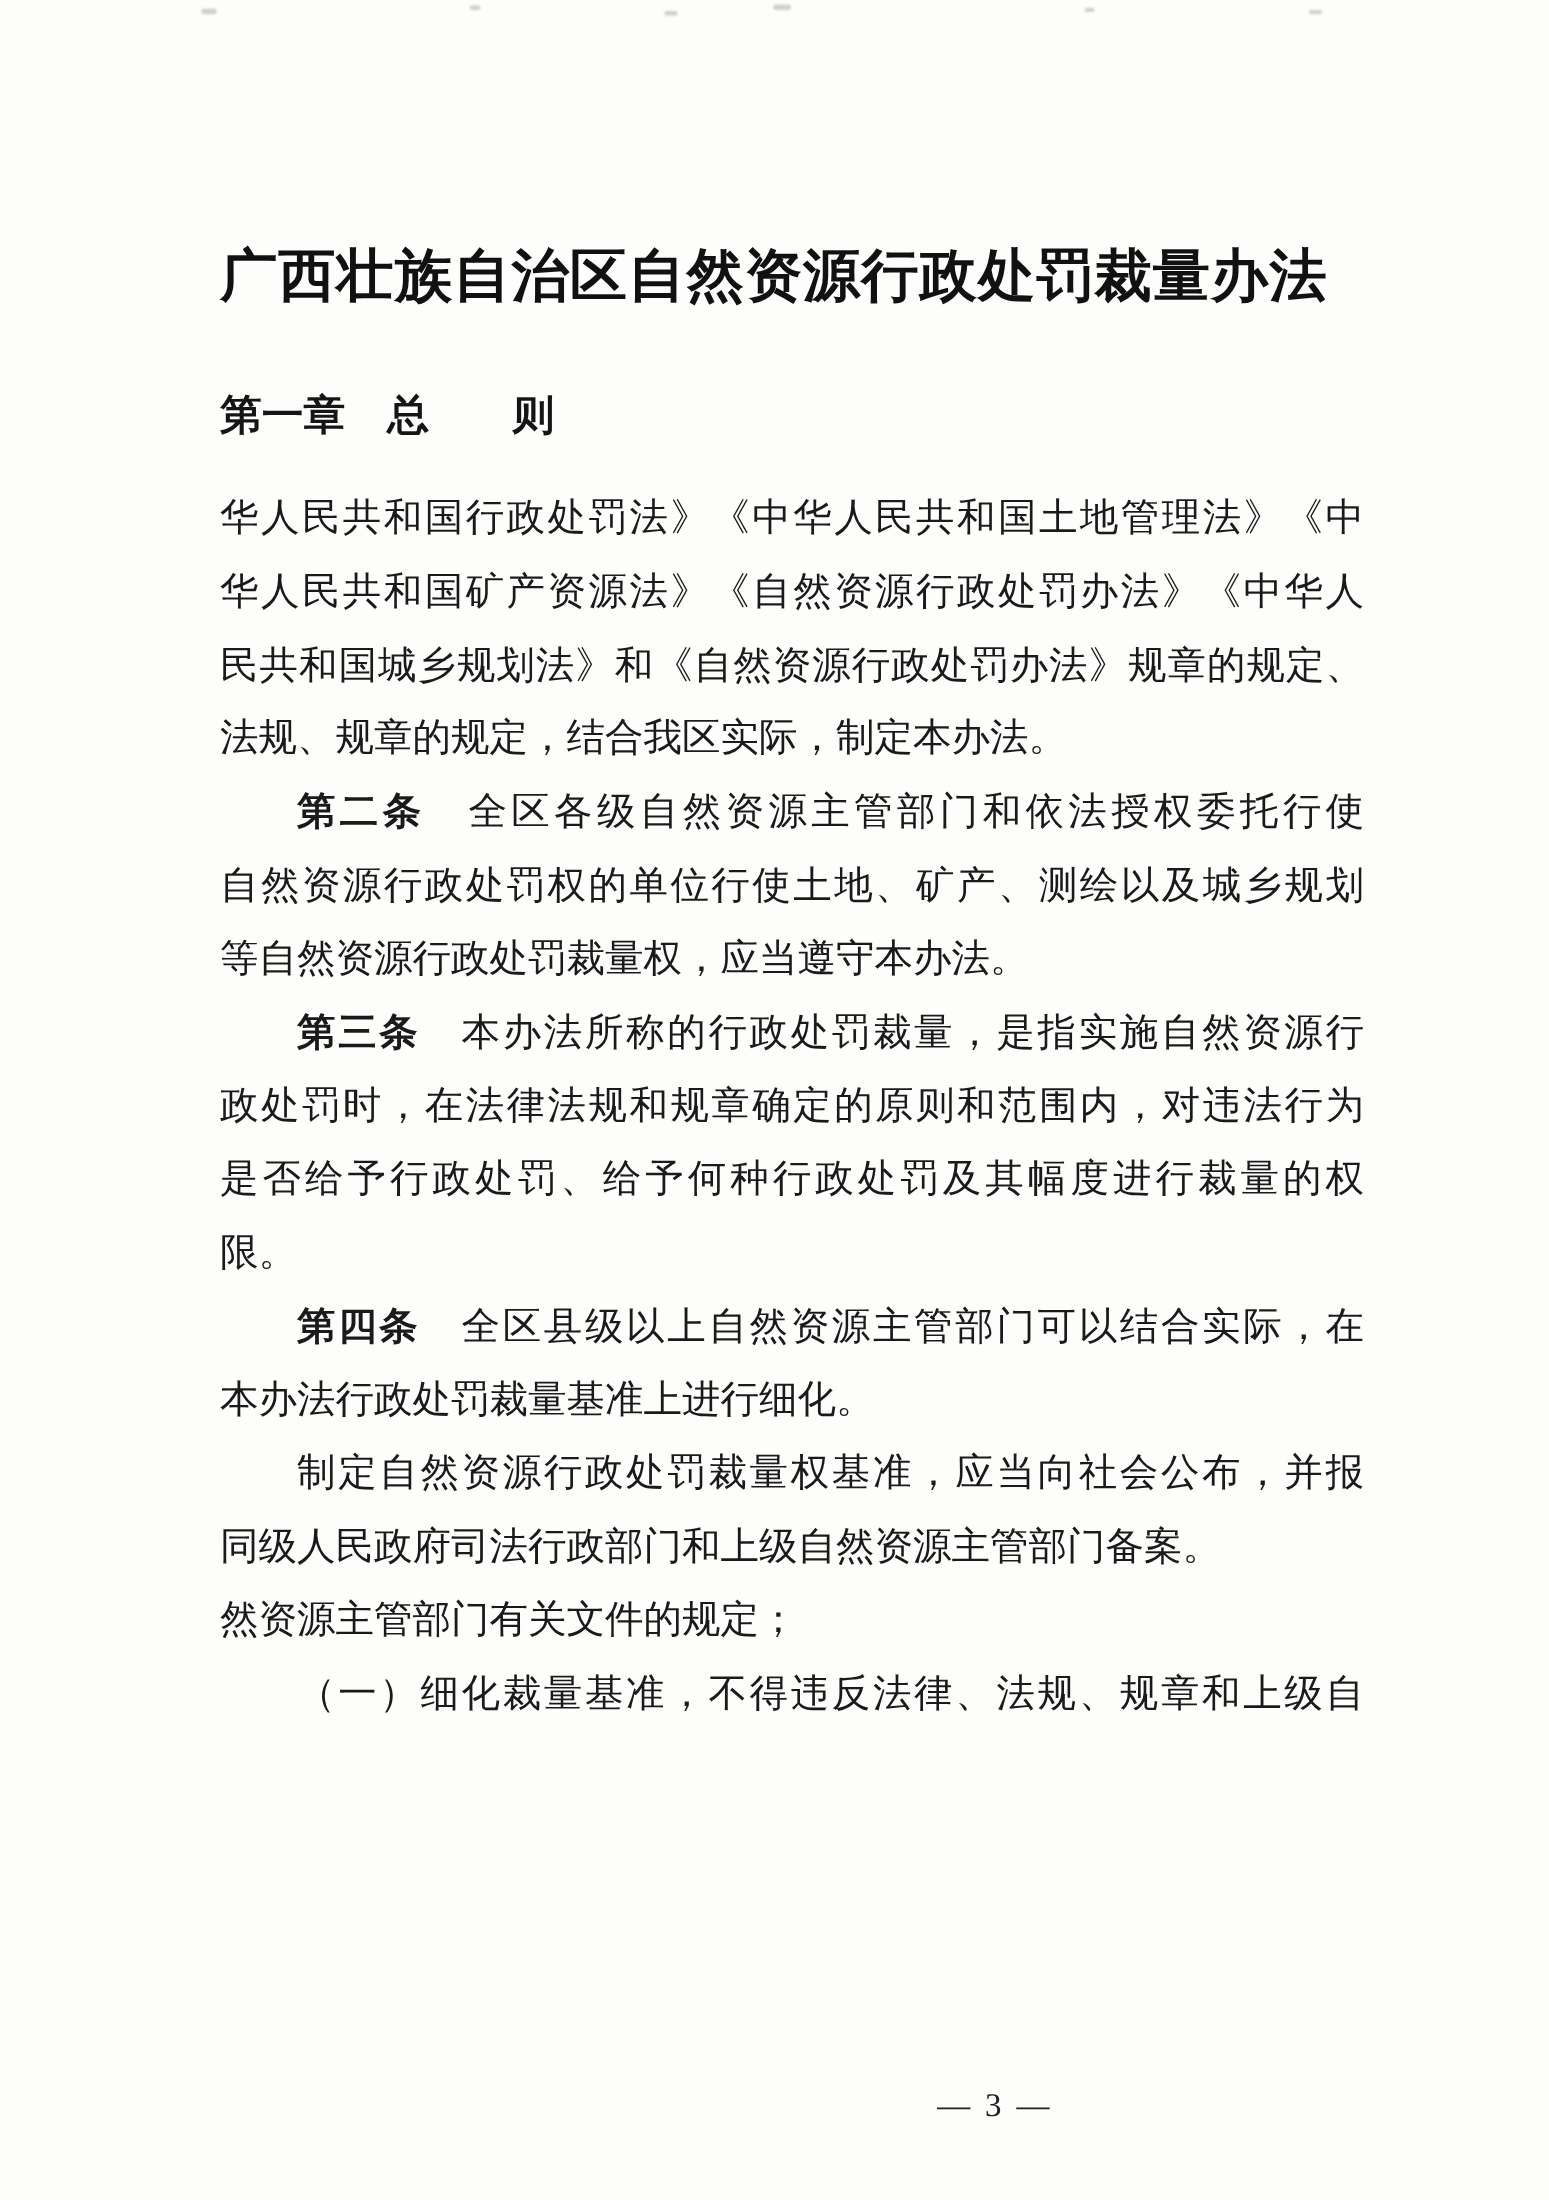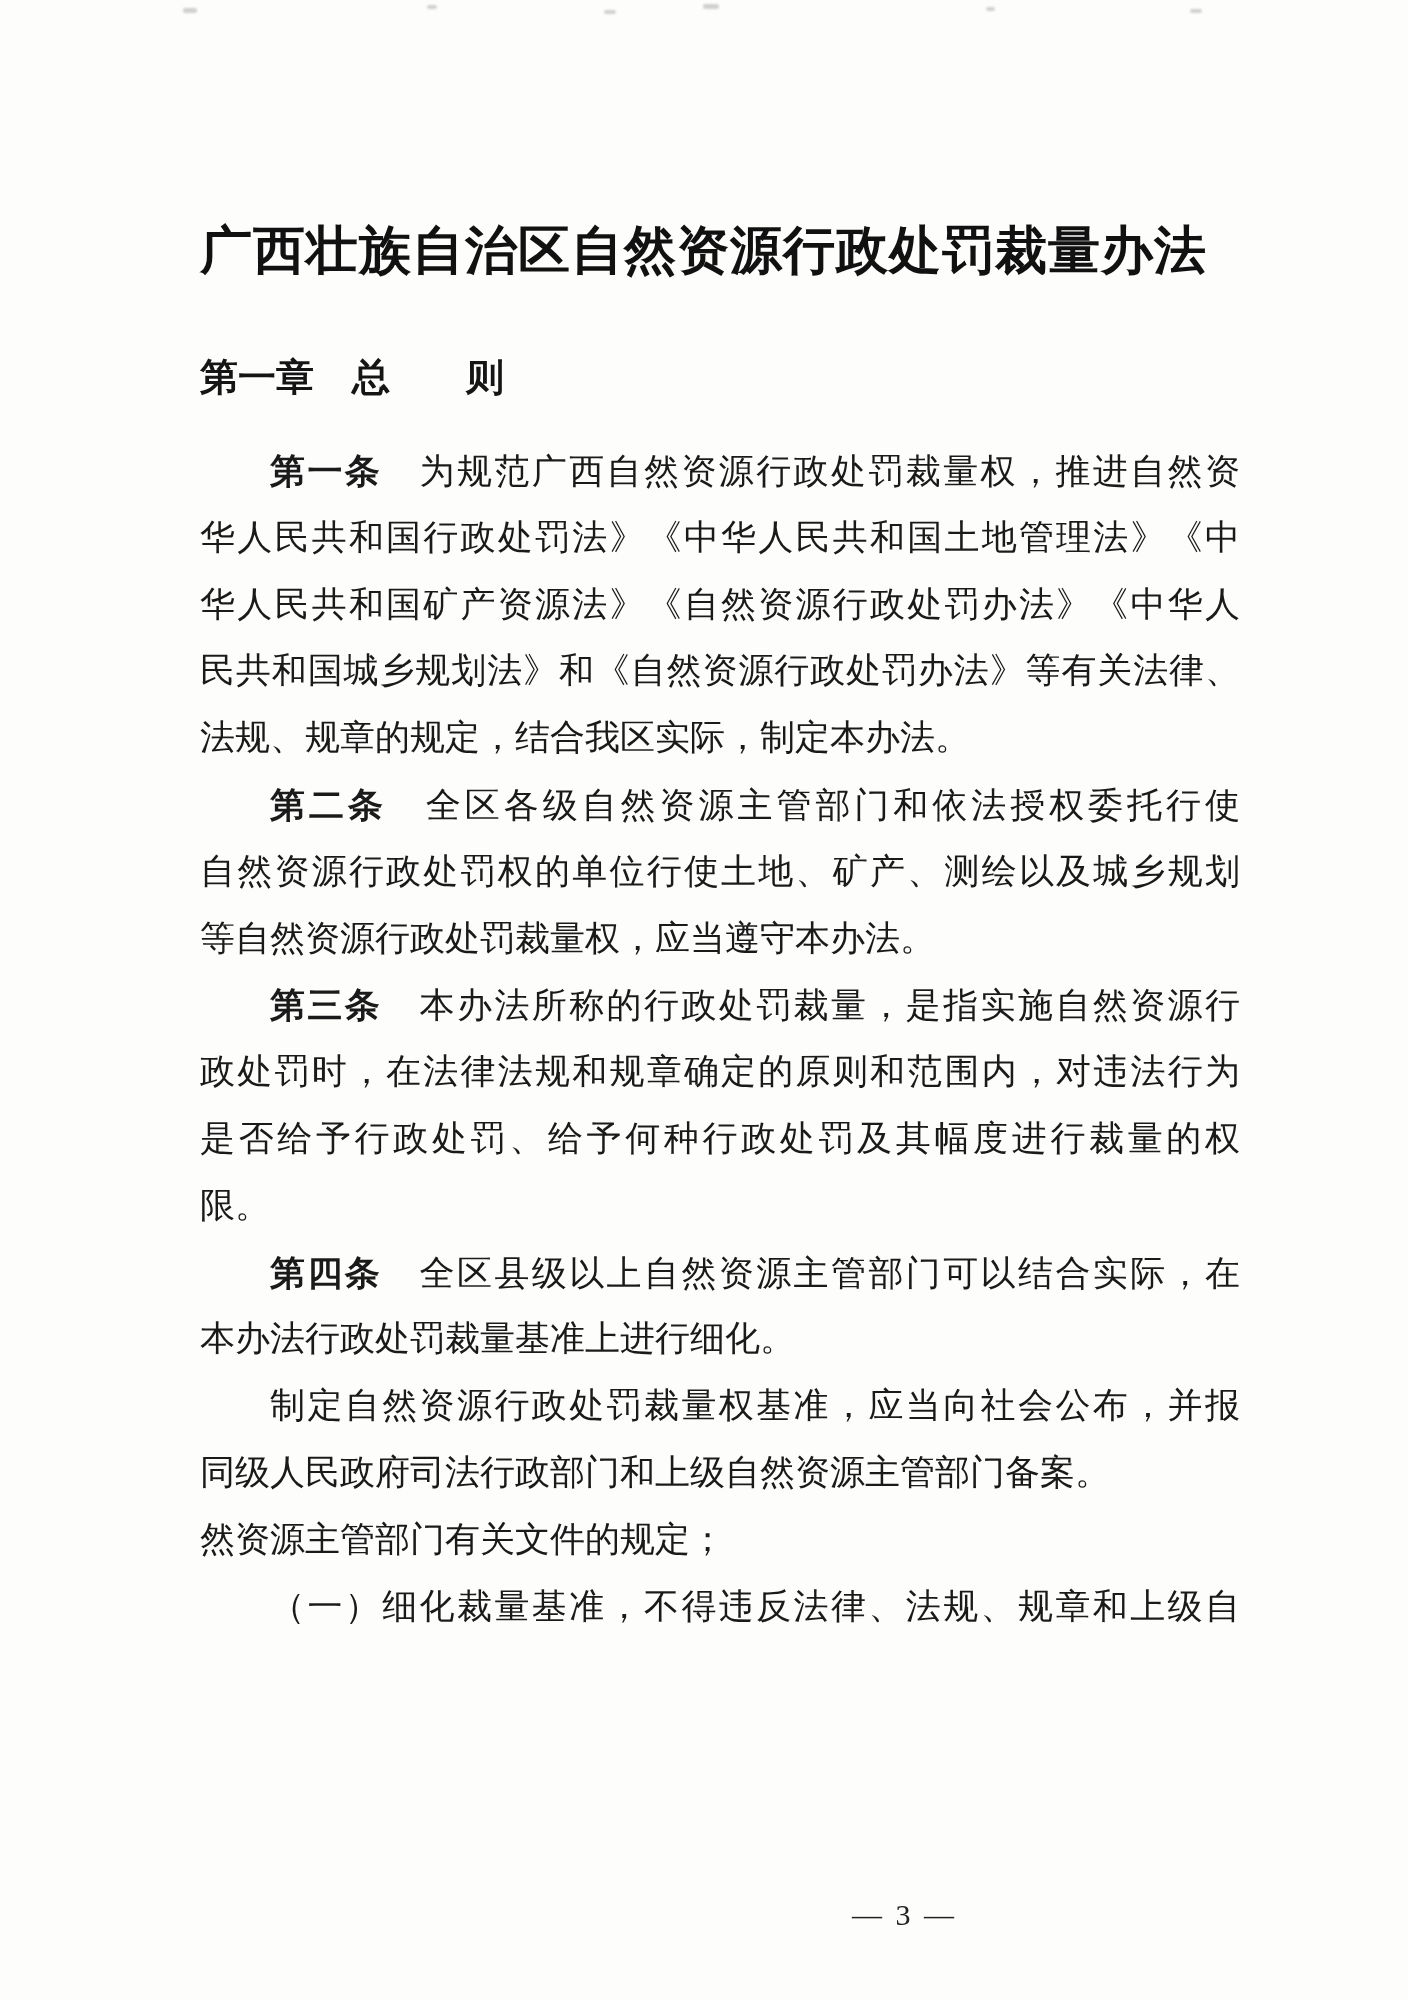--- a/index.html
+++ b/index.html
@@ -86,24 +86,23 @@
   <div class="speck" style="top:10px; left:604px; width:12px; height:4px;"></div>
   <div class="speck" style="top:4px;  left:703px; width:16px; height:5px;"></div>
   <div class="speck" style="top:7px;  left:986px; width:9px;  height:4px;"></div>
   <div class="speck" style="top:9px;  left:1190px; width:12px; height:4px;"></div>
 
   <div class="doc-title">广西壮族自治区自然资源行政处罚裁量办法</div>
 
   <div class="chapter-heading">第一章　总　　则</div>
 
   <div class="body-text">
-    <div class="line indent"><span class="lead">第一条</span><span>　为规范广西自然资源行政处罚裁量权，推进自然资</span></div>
     <div class="line"><span>华人民共和国行政处罚法》《中华人民共和国土地管理法》《中</span></div>
     <div class="line"><span>华人民共和国矿产资源法》《自然资源行政处罚办法》《中华人</span></div>
-    <div class="line"><span>民共和国城乡规划法》和《自然资源行政处罚办法》等有关法律、</span></div>
+    <div class="line"><span>民共和国城乡规划法》和《自然资源行政处罚办法》规章的规定、</span></div>
     <div class="line left"><span>法规、规章的规定，结合我区实际，制定本办法。</span></div>
 
     <div class="line indent"><span class="lead">第二条</span><span>　全区各级自然资源主管部门和依法授权委托行使</span></div>
     <div class="line"><span>自然资源行政处罚权的单位行使土地、矿产、测绘以及城乡规划</span></div>
     <div class="line left"><span>等自然资源行政处罚裁量权，应当遵守本办法。</span></div>
 
     <div class="line indent"><span class="lead">第三条</span><span>　本办法所称的行政处罚裁量，是指实施自然资源行</span></div>
     <div class="line"><span>政处罚时，在法律法规和规章确定的原则和范围内，对违法行为</span></div>
     <div class="line"><span>是否给予行政处罚、给予何种行政处罚及其幅度进行裁量的权</span></div>
     <div class="line left"><span>限。</span></div>

